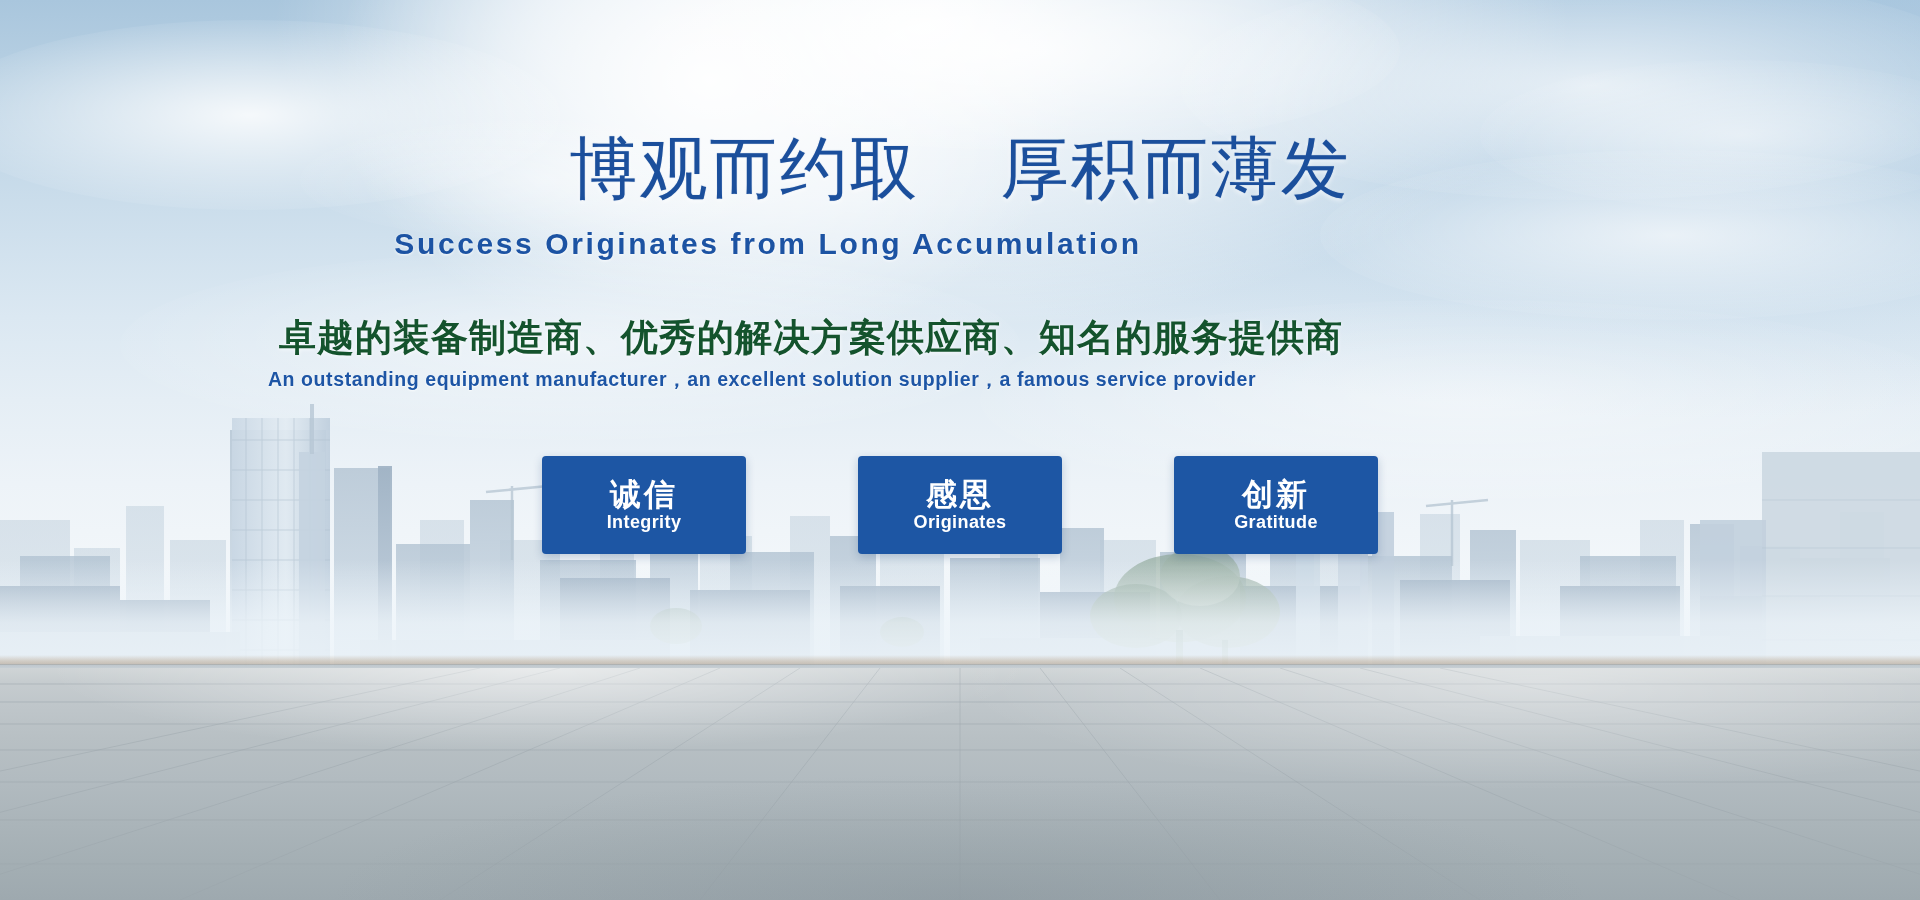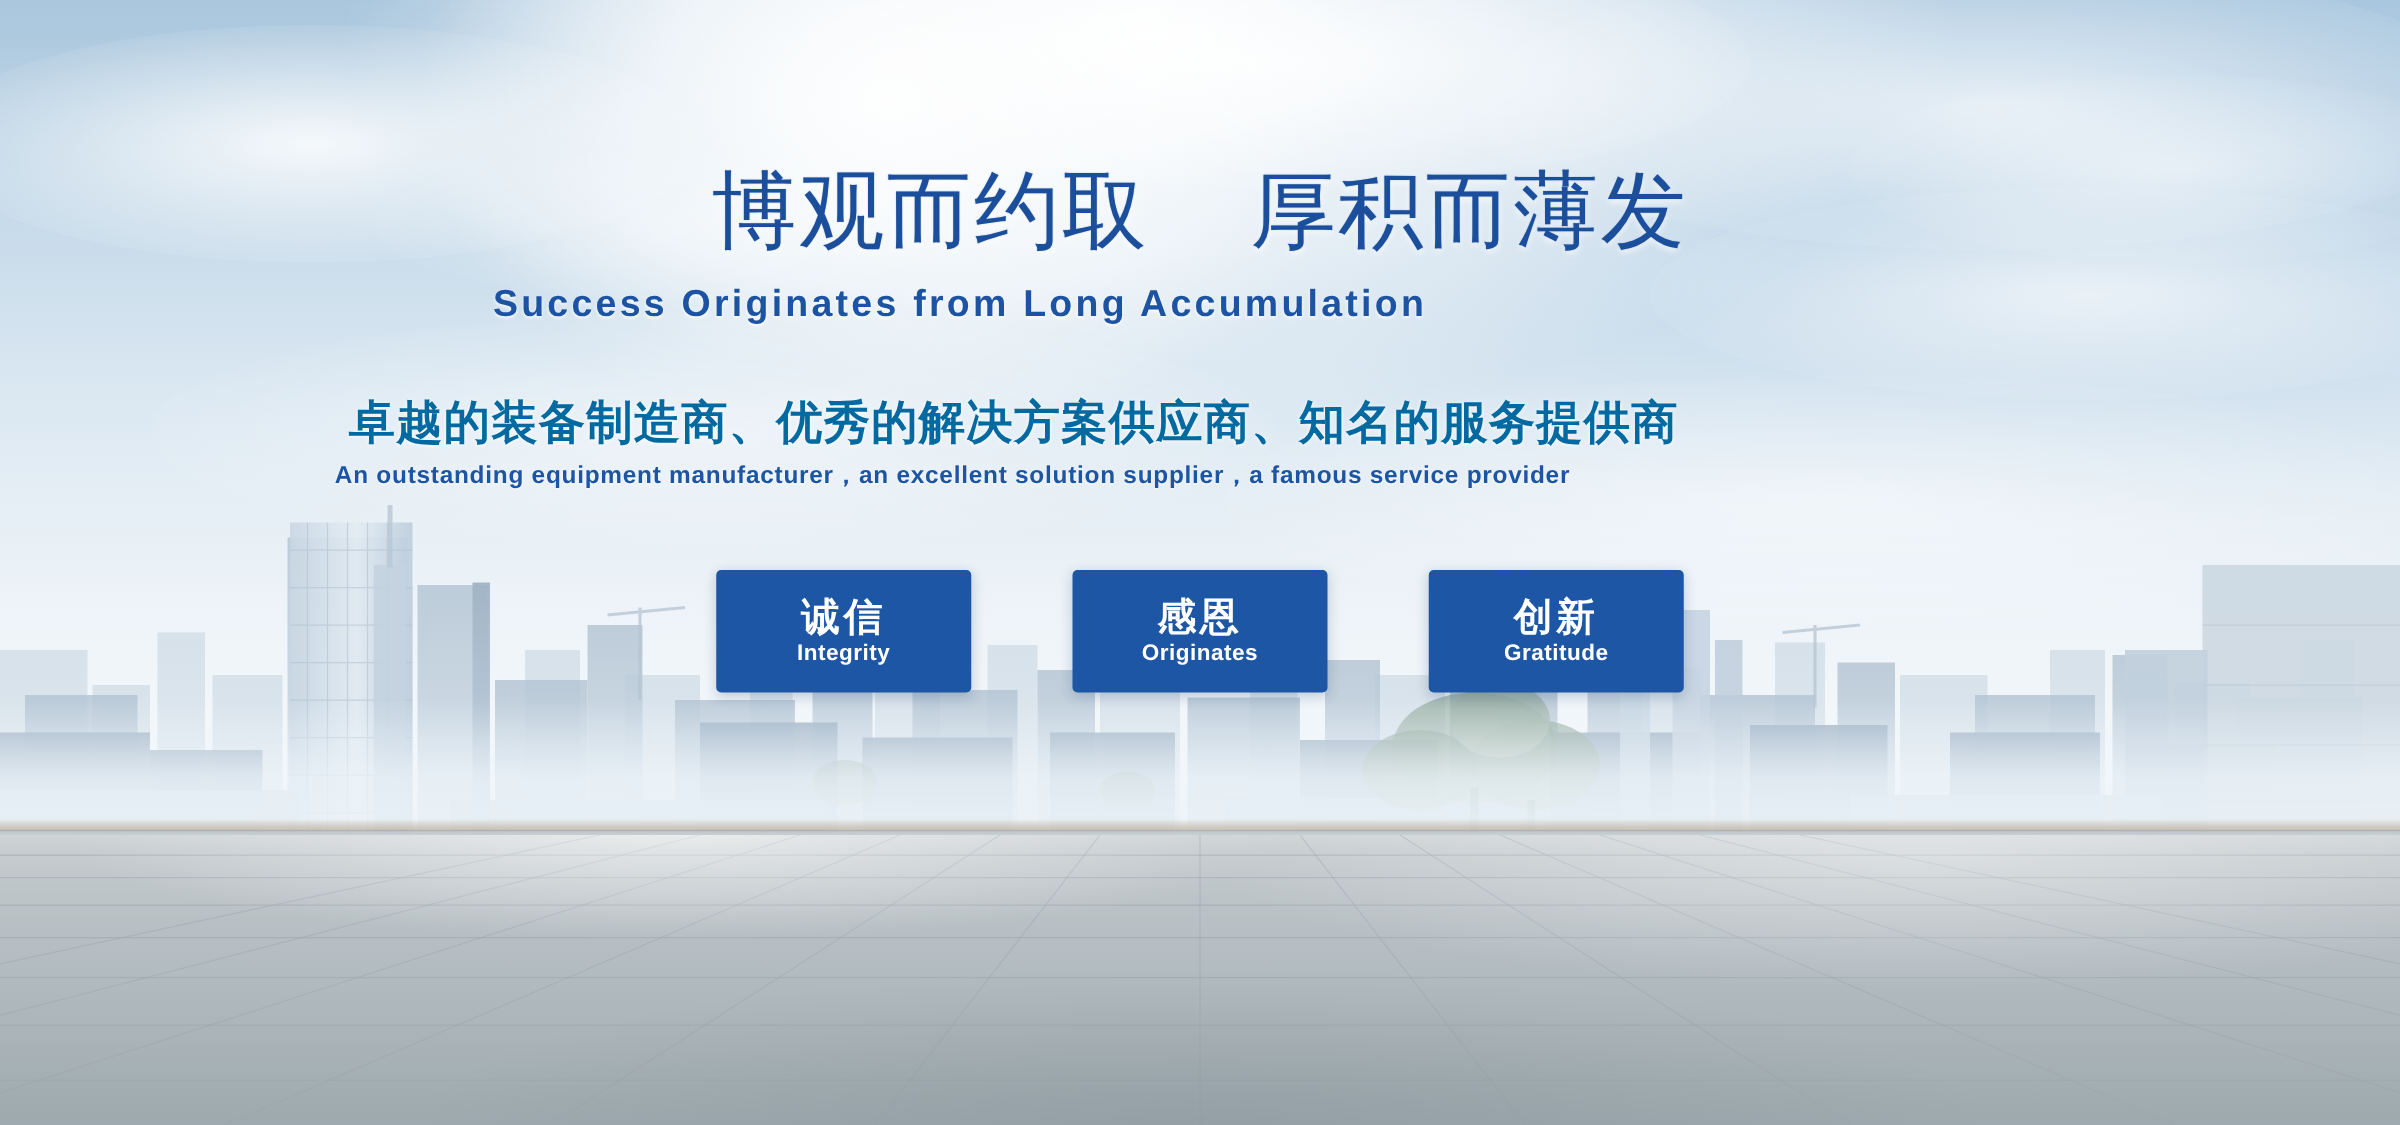--- a/index.html
+++ b/index.html
@@ -124,42 +124,42 @@
     color:#1c53a3;
     text-shadow:0 1px 3px rgba(255,255,255,0.8);
     white-space:nowrap;
   }
 
   .tagline-cn {
     position:absolute; left:0; top:313px; width:1622px;
     font-size:37px;
     font-weight:bold;
     letter-spacing:1px;
-    color:#0369a1;
+    color:#14532d;
     font-family:"DejaVu Sans","Liberation Sans",sans-serif;
     text-shadow:0 1px 4px rgba(255,255,255,0.75);
     white-space:nowrap;
   }
 
   .tagline-en {
     position:absolute; left:0; top:366px; width:1524px;
     font-size:19.5px;
     font-weight:bold;
     letter-spacing:0.6px;
     color:#1d55a5;
     text-shadow:0 1px 2px rgba(255,255,255,0.8);
     white-space:nowrap;
   }
 
   
   .cards {
     position:absolute; left:0; top:456px; width:1920px;
     display:flex;
     justify-content:center;
-    gap:81px;
+    gap:112px;
   }
   .card {
     width:204px; height:98px;
     background:#1d56a4;
     border-radius:4px;
     display:flex;
     flex-direction:column;
     align-items:center;
     justify-content:center;
     box-shadow:0 3px 10px rgba(20,55,110,0.22);

